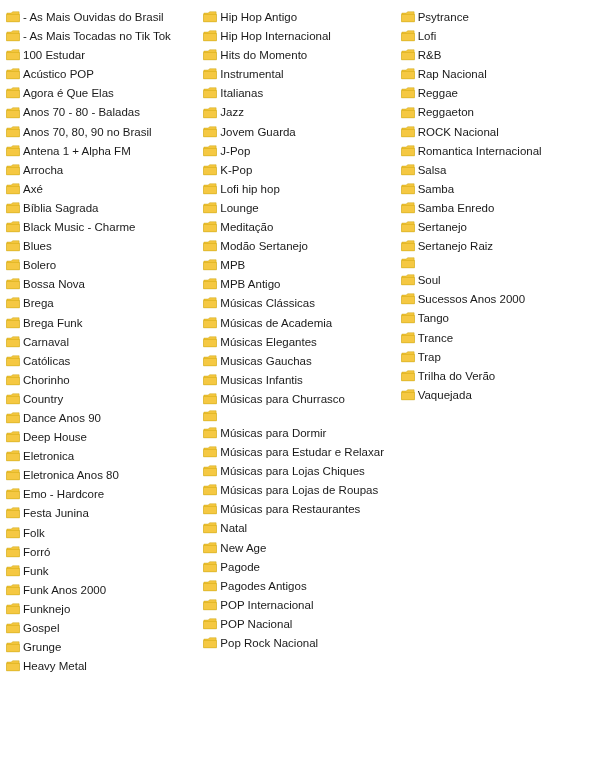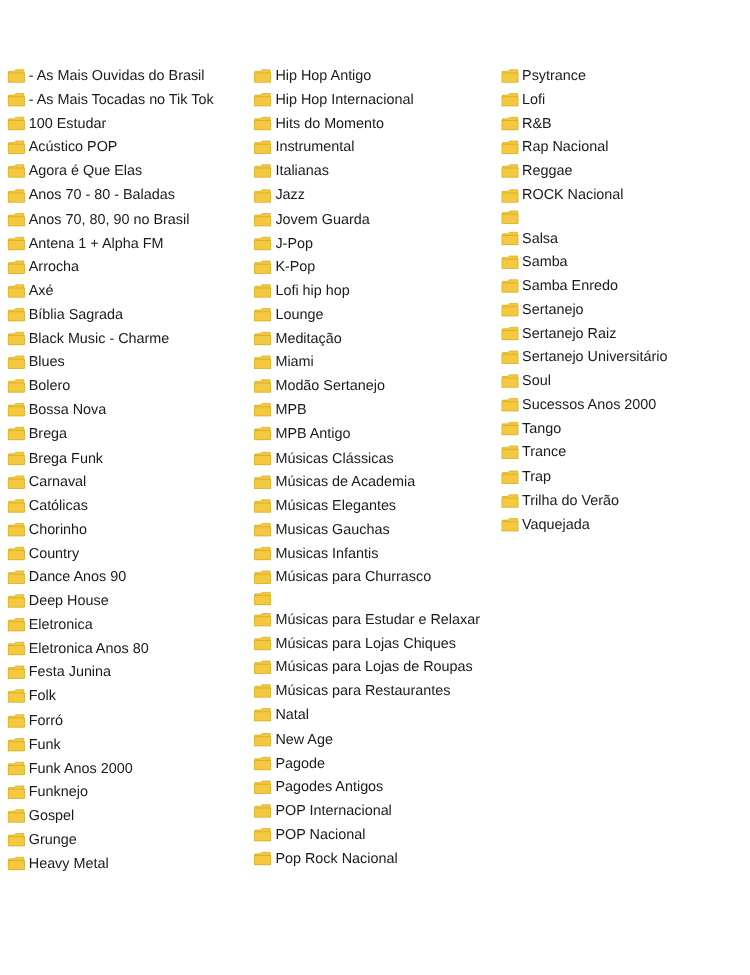--- a/index.html
+++ b/index.html
@@ -9,21 +9,20 @@
       font-size: 12px;
       color: #000000;
       width: 600px;
       min-height: 780px;
       padding: 8px 4px;
     }
     .columns-container {
       display: flex;
       gap: 0px;
       align-items: flex-start;
-      margin-top: 44px;
     }
     .column {
       flex: 1;
       display: flex;
       flex-direction: column;
       gap: 1px;
     }
     .folder-item {
       display: flex;
       align-items: center;
@@ -226,20 +225,27 @@
       <path d="M1,2 L6,2 L7.5,0.5 L15,0.5 L15,11.5 L1,11.5 Z" fill="#F5C842" stroke="#C8A000" stroke-width="0.5"></path>
       <path d="M0.5,3.5 L15.5,3.5 L15.5,12 L0.5,12 Z" fill="#F5C842" stroke="#C8A000" stroke-width="0.5"></path>
     </svg></span>
         <span class="folder-label">Eletronica Anos 80</span>
       </div>
       <div class="folder-item">
         <span class="folder-icon"><svg viewBox="0 0 16 13" xmlns="http://www.w3.org/2000/svg">
       <path d="M1,2 L6,2 L7.5,0.5 L15,0.5 L15,11.5 L1,11.5 Z" fill="#F5C842" stroke="#C8A000" stroke-width="0.5"></path>
       <path d="M0.5,3.5 L15.5,3.5 L15.5,12 L0.5,12 Z" fill="#F5C842" stroke="#C8A000" stroke-width="0.5"></path>
     </svg></span>
+        <span class="folder-label">Emo - Hardcore</span>
+      </div>
+      <div class="folder-item">
+        <span class="folder-icon"><svg viewBox="0 0 16 13" xmlns="http://www.w3.org/2000/svg">
+      <path d="M1,2 L6,2 L7.5,0.5 L15,0.5 L15,11.5 L1,11.5 Z" fill="#F5C842" stroke="#C8A000" stroke-width="0.5"></path>
+      <path d="M0.5,3.5 L15.5,3.5 L15.5,12 L0.5,12 Z" fill="#F5C842" stroke="#C8A000" stroke-width="0.5"></path>
+    </svg></span>
         <span class="folder-label">Festa Junina</span>
       </div>
       <div class="folder-item">
         <span class="folder-icon"><svg viewBox="0 0 16 13" xmlns="http://www.w3.org/2000/svg">
       <path d="M1,2 L6,2 L7.5,0.5 L15,0.5 L15,11.5 L1,11.5 Z" fill="#F5C842" stroke="#C8A000" stroke-width="0.5"></path>
       <path d="M0.5,3.5 L15.5,3.5 L15.5,12 L0.5,12 Z" fill="#F5C842" stroke="#C8A000" stroke-width="0.5"></path>
     </svg></span>
         <span class="folder-label">Folk</span>
       </div>
       <div class="folder-item">
@@ -375,27 +381,20 @@
       <path d="M1,2 L6,2 L7.5,0.5 L15,0.5 L15,11.5 L1,11.5 Z" fill="#F5C842" stroke="#C8A000" stroke-width="0.5"></path>
       <path d="M0.5,3.5 L15.5,3.5 L15.5,12 L0.5,12 Z" fill="#F5C842" stroke="#C8A000" stroke-width="0.5"></path>
     </svg></span>
         <span class="folder-label">Meditação</span>
       </div>
       <div class="folder-item">
         <span class="folder-icon"><svg viewBox="0 0 16 13" xmlns="http://www.w3.org/2000/svg">
       <path d="M1,2 L6,2 L7.5,0.5 L15,0.5 L15,11.5 L1,11.5 Z" fill="#F5C842" stroke="#C8A000" stroke-width="0.5"></path>
       <path d="M0.5,3.5 L15.5,3.5 L15.5,12 L0.5,12 Z" fill="#F5C842" stroke="#C8A000" stroke-width="0.5"></path>
     </svg></span>
-        <span class="folder-label">Miami</span>
-      </div>
-      <div class="folder-item">
-        <span class="folder-icon"><svg viewBox="0 0 16 13" xmlns="http://www.w3.org/2000/svg">
-      <path d="M1,2 L6,2 L7.5,0.5 L15,0.5 L15,11.5 L1,11.5 Z" fill="#F5C842" stroke="#C8A000" stroke-width="0.5"></path>
-      <path d="M0.5,3.5 L15.5,3.5 L15.5,12 L0.5,12 Z" fill="#F5C842" stroke="#C8A000" stroke-width="0.5"></path>
-    </svg></span>
         <span class="folder-label">Modão Sertanejo</span>
       </div>
       <div class="folder-item">
         <span class="folder-icon"><svg viewBox="0 0 16 13" xmlns="http://www.w3.org/2000/svg">
       <path d="M1,2 L6,2 L7.5,0.5 L15,0.5 L15,11.5 L1,11.5 Z" fill="#F5C842" stroke="#C8A000" stroke-width="0.5"></path>
       <path d="M0.5,3.5 L15.5,3.5 L15.5,12 L0.5,12 Z" fill="#F5C842" stroke="#C8A000" stroke-width="0.5"></path>
     </svg></span>
         <span class="folder-label">MPB</span>
       </div>
       <div class="folder-item">
@@ -445,20 +444,27 @@
       <path d="M1,2 L6,2 L7.5,0.5 L15,0.5 L15,11.5 L1,11.5 Z" fill="#F5C842" stroke="#C8A000" stroke-width="0.5"></path>
       <path d="M0.5,3.5 L15.5,3.5 L15.5,12 L0.5,12 Z" fill="#F5C842" stroke="#C8A000" stroke-width="0.5"></path>
     </svg></span>
         <span class="folder-label">Músicas para Churrasco</span>
       </div>
       <div class="folder-item">
         <span class="folder-icon"><svg viewBox="0 0 16 13" xmlns="http://www.w3.org/2000/svg">
       <path d="M1,2 L6,2 L7.5,0.5 L15,0.5 L15,11.5 L1,11.5 Z" fill="#F5C842" stroke="#C8A000" stroke-width="0.5"></path>
       <path d="M0.5,3.5 L15.5,3.5 L15.5,12 L0.5,12 Z" fill="#F5C842" stroke="#C8A000" stroke-width="0.5"></path>
     </svg></span>
+      </div>
+      <div class="folder-item">
+        <span class="folder-icon"><svg viewBox="0 0 16 13" xmlns="http://www.w3.org/2000/svg">
+      <path d="M1,2 L6,2 L7.5,0.5 L15,0.5 L15,11.5 L1,11.5 Z" fill="#F5C842" stroke="#C8A000" stroke-width="0.5"></path>
+      <path d="M0.5,3.5 L15.5,3.5 L15.5,12 L0.5,12 Z" fill="#F5C842" stroke="#C8A000" stroke-width="0.5"></path>
+    </svg></span>
+        <span class="folder-label">Músicas para Dormir</span>
       </div>
       <div class="folder-item">
         <span class="folder-icon"><svg viewBox="0 0 16 13" xmlns="http://www.w3.org/2000/svg">
       <path d="M1,2 L6,2 L7.5,0.5 L15,0.5 L15,11.5 L1,11.5 Z" fill="#F5C842" stroke="#C8A000" stroke-width="0.5"></path>
       <path d="M0.5,3.5 L15.5,3.5 L15.5,12 L0.5,12 Z" fill="#F5C842" stroke="#C8A000" stroke-width="0.5"></path>
     </svg></span>
         <span class="folder-label">Músicas para Estudar e Relaxar</span>
       </div>
       <div class="folder-item">
         <span class="folder-icon"><svg viewBox="0 0 16 13" xmlns="http://www.w3.org/2000/svg">
@@ -565,27 +571,35 @@
       <path d="M1,2 L6,2 L7.5,0.5 L15,0.5 L15,11.5 L1,11.5 Z" fill="#F5C842" stroke="#C8A000" stroke-width="0.5"></path>
       <path d="M0.5,3.5 L15.5,3.5 L15.5,12 L0.5,12 Z" fill="#F5C842" stroke="#C8A000" stroke-width="0.5"></path>
     </svg></span>
         <span class="folder-label">Reggae</span>
       </div>
       <div class="folder-item">
         <span class="folder-icon"><svg viewBox="0 0 16 13" xmlns="http://www.w3.org/2000/svg">
       <path d="M1,2 L6,2 L7.5,0.5 L15,0.5 L15,11.5 L1,11.5 Z" fill="#F5C842" stroke="#C8A000" stroke-width="0.5"></path>
       <path d="M0.5,3.5 L15.5,3.5 L15.5,12 L0.5,12 Z" fill="#F5C842" stroke="#C8A000" stroke-width="0.5"></path>
     </svg></span>
+        <span class="folder-label">Reggaeton</span>
+      </div>
+      <div class="folder-item">
+        <span class="folder-icon"><svg viewBox="0 0 16 13" xmlns="http://www.w3.org/2000/svg">
+      <path d="M1,2 L6,2 L7.5,0.5 L15,0.5 L15,11.5 L1,11.5 Z" fill="#F5C842" stroke="#C8A000" stroke-width="0.5"></path>
+      <path d="M0.5,3.5 L15.5,3.5 L15.5,12 L0.5,12 Z" fill="#F5C842" stroke="#C8A000" stroke-width="0.5"></path>
+    </svg></span>
         <span class="folder-label">ROCK Nacional</span>
       </div>
       <div class="folder-item">
         <span class="folder-icon"><svg viewBox="0 0 16 13" xmlns="http://www.w3.org/2000/svg">
       <path d="M1,2 L6,2 L7.5,0.5 L15,0.5 L15,11.5 L1,11.5 Z" fill="#F5C842" stroke="#C8A000" stroke-width="0.5"></path>
       <path d="M0.5,3.5 L15.5,3.5 L15.5,12 L0.5,12 Z" fill="#F5C842" stroke="#C8A000" stroke-width="0.5"></path>
     </svg></span>
+        <span class="folder-label">Romantica Internacional</span>
       </div>
       <div class="folder-item">
         <span class="folder-icon"><svg viewBox="0 0 16 13" xmlns="http://www.w3.org/2000/svg">
       <path d="M1,2 L6,2 L7.5,0.5 L15,0.5 L15,11.5 L1,11.5 Z" fill="#F5C842" stroke="#C8A000" stroke-width="0.5"></path>
       <path d="M0.5,3.5 L15.5,3.5 L15.5,12 L0.5,12 Z" fill="#F5C842" stroke="#C8A000" stroke-width="0.5"></path>
     </svg></span>
         <span class="folder-label">Salsa</span>
       </div>
       <div class="folder-item">
         <span class="folder-icon"><svg viewBox="0 0 16 13" xmlns="http://www.w3.org/2000/svg">
@@ -613,21 +627,20 @@
       <path d="M1,2 L6,2 L7.5,0.5 L15,0.5 L15,11.5 L1,11.5 Z" fill="#F5C842" stroke="#C8A000" stroke-width="0.5"></path>
       <path d="M0.5,3.5 L15.5,3.5 L15.5,12 L0.5,12 Z" fill="#F5C842" stroke="#C8A000" stroke-width="0.5"></path>
     </svg></span>
         <span class="folder-label">Sertanejo Raiz</span>
       </div>
       <div class="folder-item">
         <span class="folder-icon"><svg viewBox="0 0 16 13" xmlns="http://www.w3.org/2000/svg">
       <path d="M1,2 L6,2 L7.5,0.5 L15,0.5 L15,11.5 L1,11.5 Z" fill="#F5C842" stroke="#C8A000" stroke-width="0.5"></path>
       <path d="M0.5,3.5 L15.5,3.5 L15.5,12 L0.5,12 Z" fill="#F5C842" stroke="#C8A000" stroke-width="0.5"></path>
     </svg></span>
-        <span class="folder-label">Sertanejo Universitário</span>
       </div>
       <div class="folder-item">
         <span class="folder-icon"><svg viewBox="0 0 16 13" xmlns="http://www.w3.org/2000/svg">
       <path d="M1,2 L6,2 L7.5,0.5 L15,0.5 L15,11.5 L1,11.5 Z" fill="#F5C842" stroke="#C8A000" stroke-width="0.5"></path>
       <path d="M0.5,3.5 L15.5,3.5 L15.5,12 L0.5,12 Z" fill="#F5C842" stroke="#C8A000" stroke-width="0.5"></path>
     </svg></span>
         <span class="folder-label">Soul</span>
       </div>
       <div class="folder-item">
         <span class="folder-icon"><svg viewBox="0 0 16 13" xmlns="http://www.w3.org/2000/svg">

